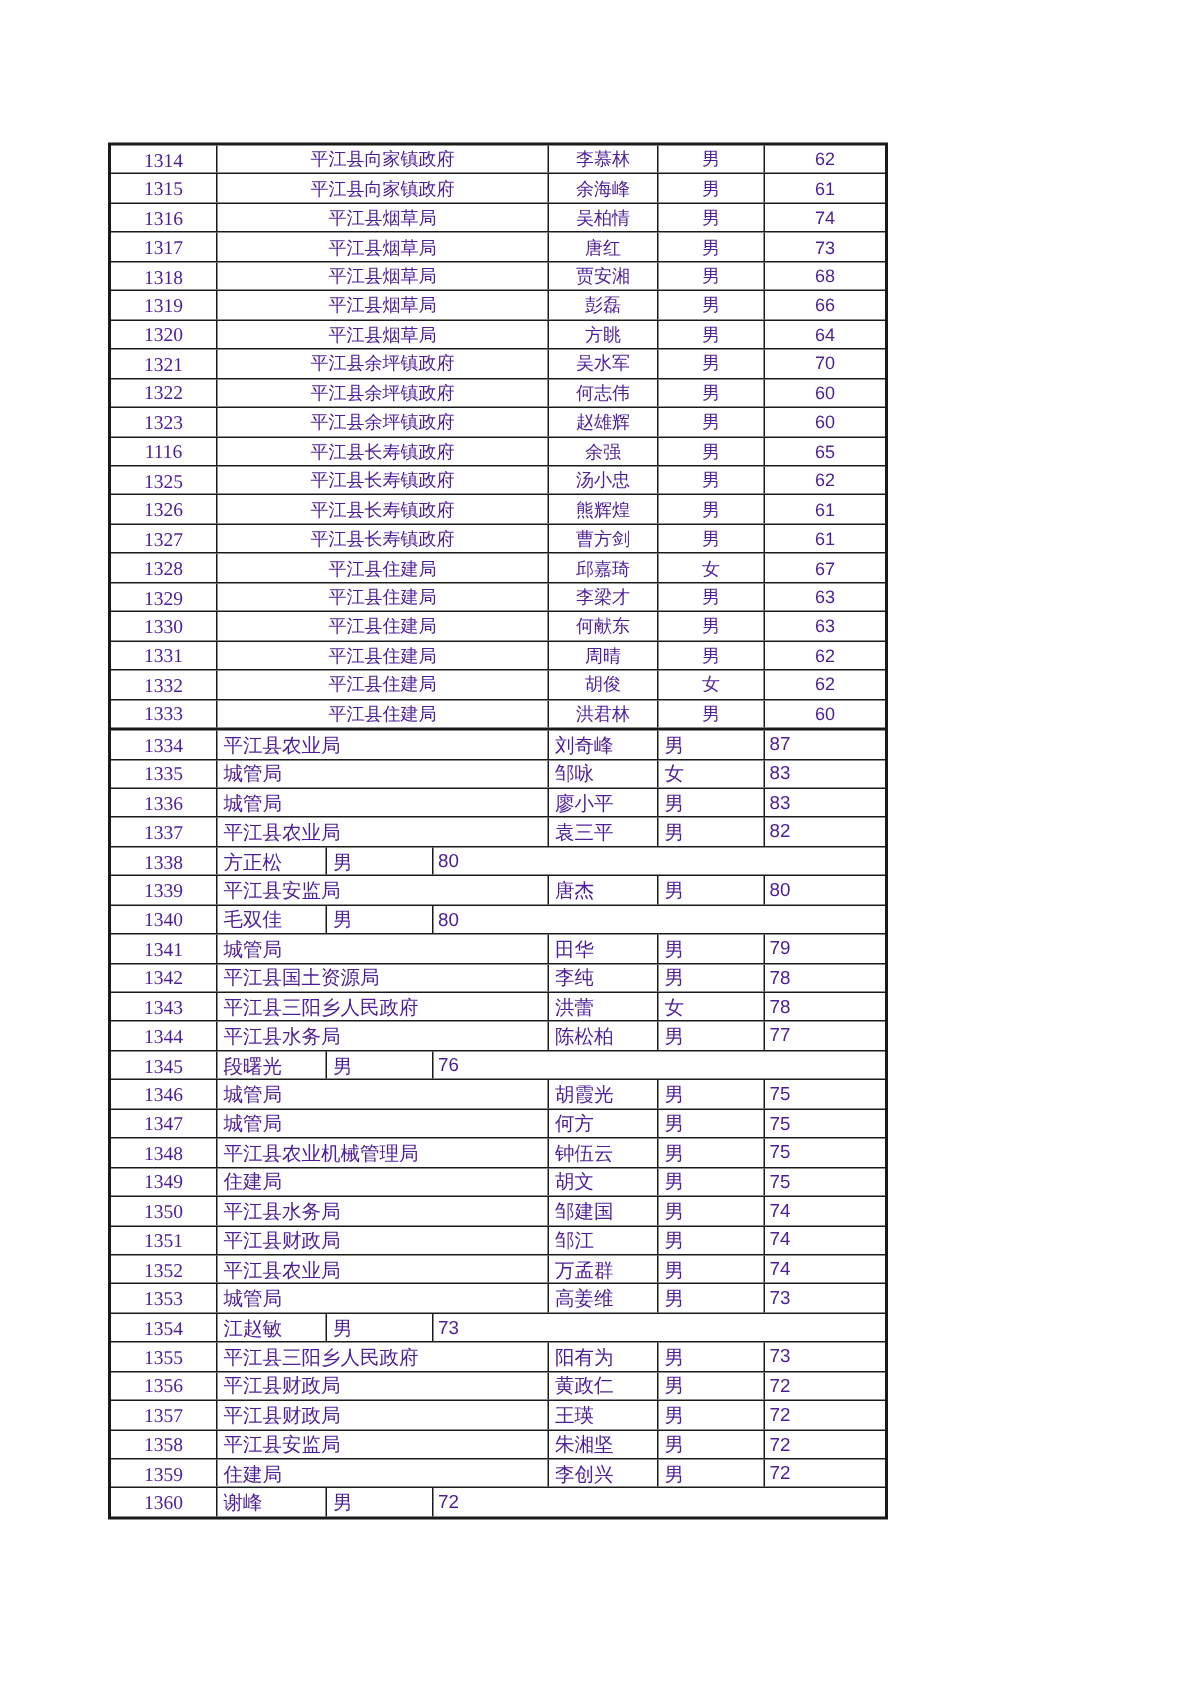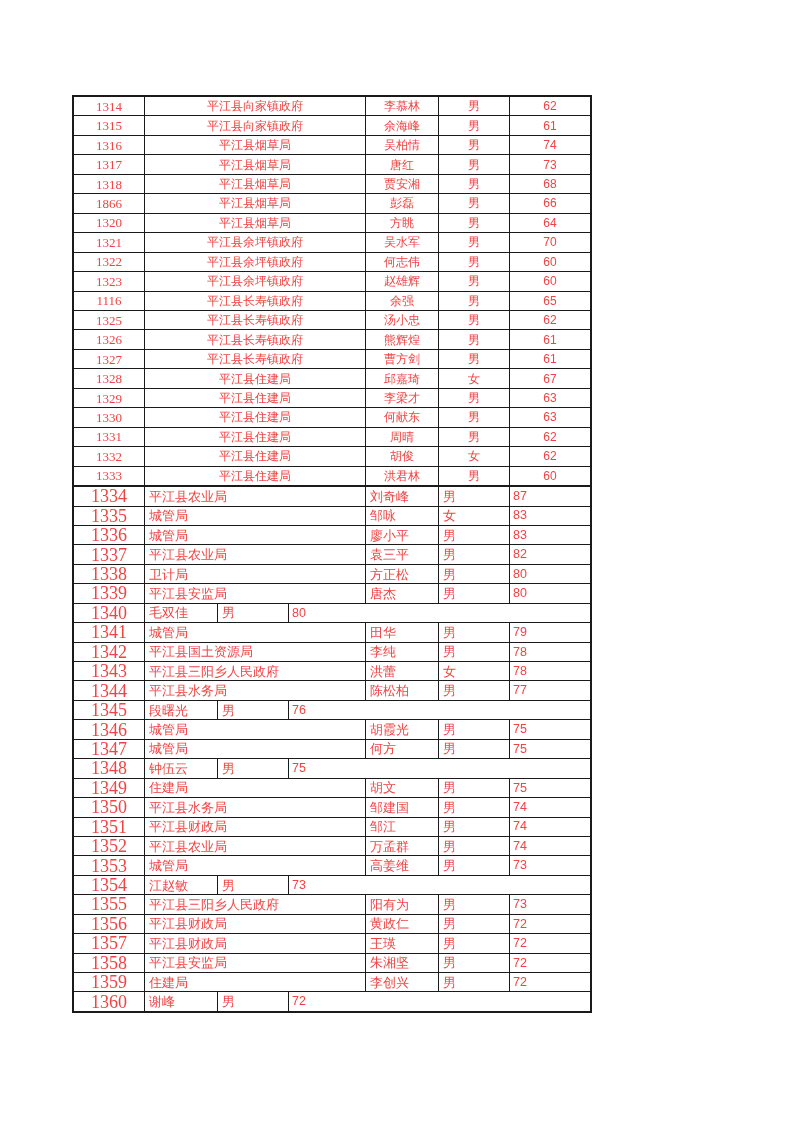--- a/index.html
+++ b/index.html
@@ -7,21 +7,21 @@
     padding: 0;
     background: #ffffff;
   }
   .page {
     position: relative;
     width: 662px;
     height: 1122px;
     background: #ffffff;
     overflow: hidden;
     font-family: "Liberation Serif", "DejaVu Serif", serif;
-    color: #ef4444;
+    color: #4c1d95;
   }
   .grid-table {
     position: absolute;
     left: 72px;
     top: 95px;
     width: 520px;
     height: 918px;
     box-sizing: border-box;
     border: 2px solid #1a1a1a;
     display: flex;
@@ -51,21 +51,21 @@
     display: flex;
     align-items: center;
     overflow: hidden;
     white-space: nowrap;
     line-height: 1;
   }
   .cell:last-child {
     border-right: none;
     text-align: right;
   }
-  .c-id     { width: 71px;  justify-content: center; font-size: 18px; }
+  .c-id     { width: 71px;  justify-content: center; font-size: 13px; }
   .c-org    { width: 221px; }
   .c-name   { width: 73px;  }
   .c-gender { width: 71px;  }
   .c-score  { flex: 1; font-family: "Liberation Sans", "DejaVu Sans", sans-serif; font-size: 12.5px; }
 
   
   .s-center .cell { justify-content: center; font-size: 12px; }
   .s-center .c-id { font-size: 13px; }
   .s-center .c-score { font-size: 12px; }
 
@@ -110,21 +110,21 @@
     <div class="cell c-score">73</div>
   </div>
         <div class="row">
     <div class="cell c-id">1318</div>
     <div class="cell c-org">平江县烟草局</div>
     <div class="cell c-name">贾安湘</div>
     <div class="cell c-gender">男</div>
     <div class="cell c-score">68</div>
   </div>
         <div class="row">
-    <div class="cell c-id">1866</div>
+    <div class="cell c-id">1319</div>
     <div class="cell c-org">平江县烟草局</div>
     <div class="cell c-name">彭磊</div>
     <div class="cell c-gender">男</div>
     <div class="cell c-score">66</div>
   </div>
         <div class="row">
     <div class="cell c-id">1320</div>
     <div class="cell c-org">平江县烟草局</div>
     <div class="cell c-name">方眺</div>
     <div class="cell c-gender">男</div>
@@ -246,21 +246,20 @@
   </div>
         <div class="row">
     <div class="cell c-id">1337</div>
     <div class="cell c-org">平江县农业局</div>
     <div class="cell c-name">袁三平</div>
     <div class="cell c-gender">男</div>
     <div class="cell c-score">82</div>
   </div>
         <div class="row">
     <div class="cell c-id">1338</div>
-    <div class="cell c-org">卫计局</div>
     <div class="cell c-name">方正松</div>
     <div class="cell c-gender">男</div>
     <div class="cell c-score">80</div>
   </div>
         <div class="row">
     <div class="cell c-id">1339</div>
     <div class="cell c-org">平江县安监局</div>
     <div class="cell c-name">唐杰</div>
     <div class="cell c-gender">男</div>
     <div class="cell c-score">80</div>
@@ -314,20 +313,21 @@
   </div>
         <div class="row">
     <div class="cell c-id">1347</div>
     <div class="cell c-org">城管局</div>
     <div class="cell c-name">何方</div>
     <div class="cell c-gender">男</div>
     <div class="cell c-score">75</div>
   </div>
         <div class="row">
     <div class="cell c-id">1348</div>
+    <div class="cell c-org">平江县农业机械管理局</div>
     <div class="cell c-name">钟伍云</div>
     <div class="cell c-gender">男</div>
     <div class="cell c-score">75</div>
   </div>
         <div class="row">
     <div class="cell c-id">1349</div>
     <div class="cell c-org">住建局</div>
     <div class="cell c-name">胡文</div>
     <div class="cell c-gender">男</div>
     <div class="cell c-score">75</div>

